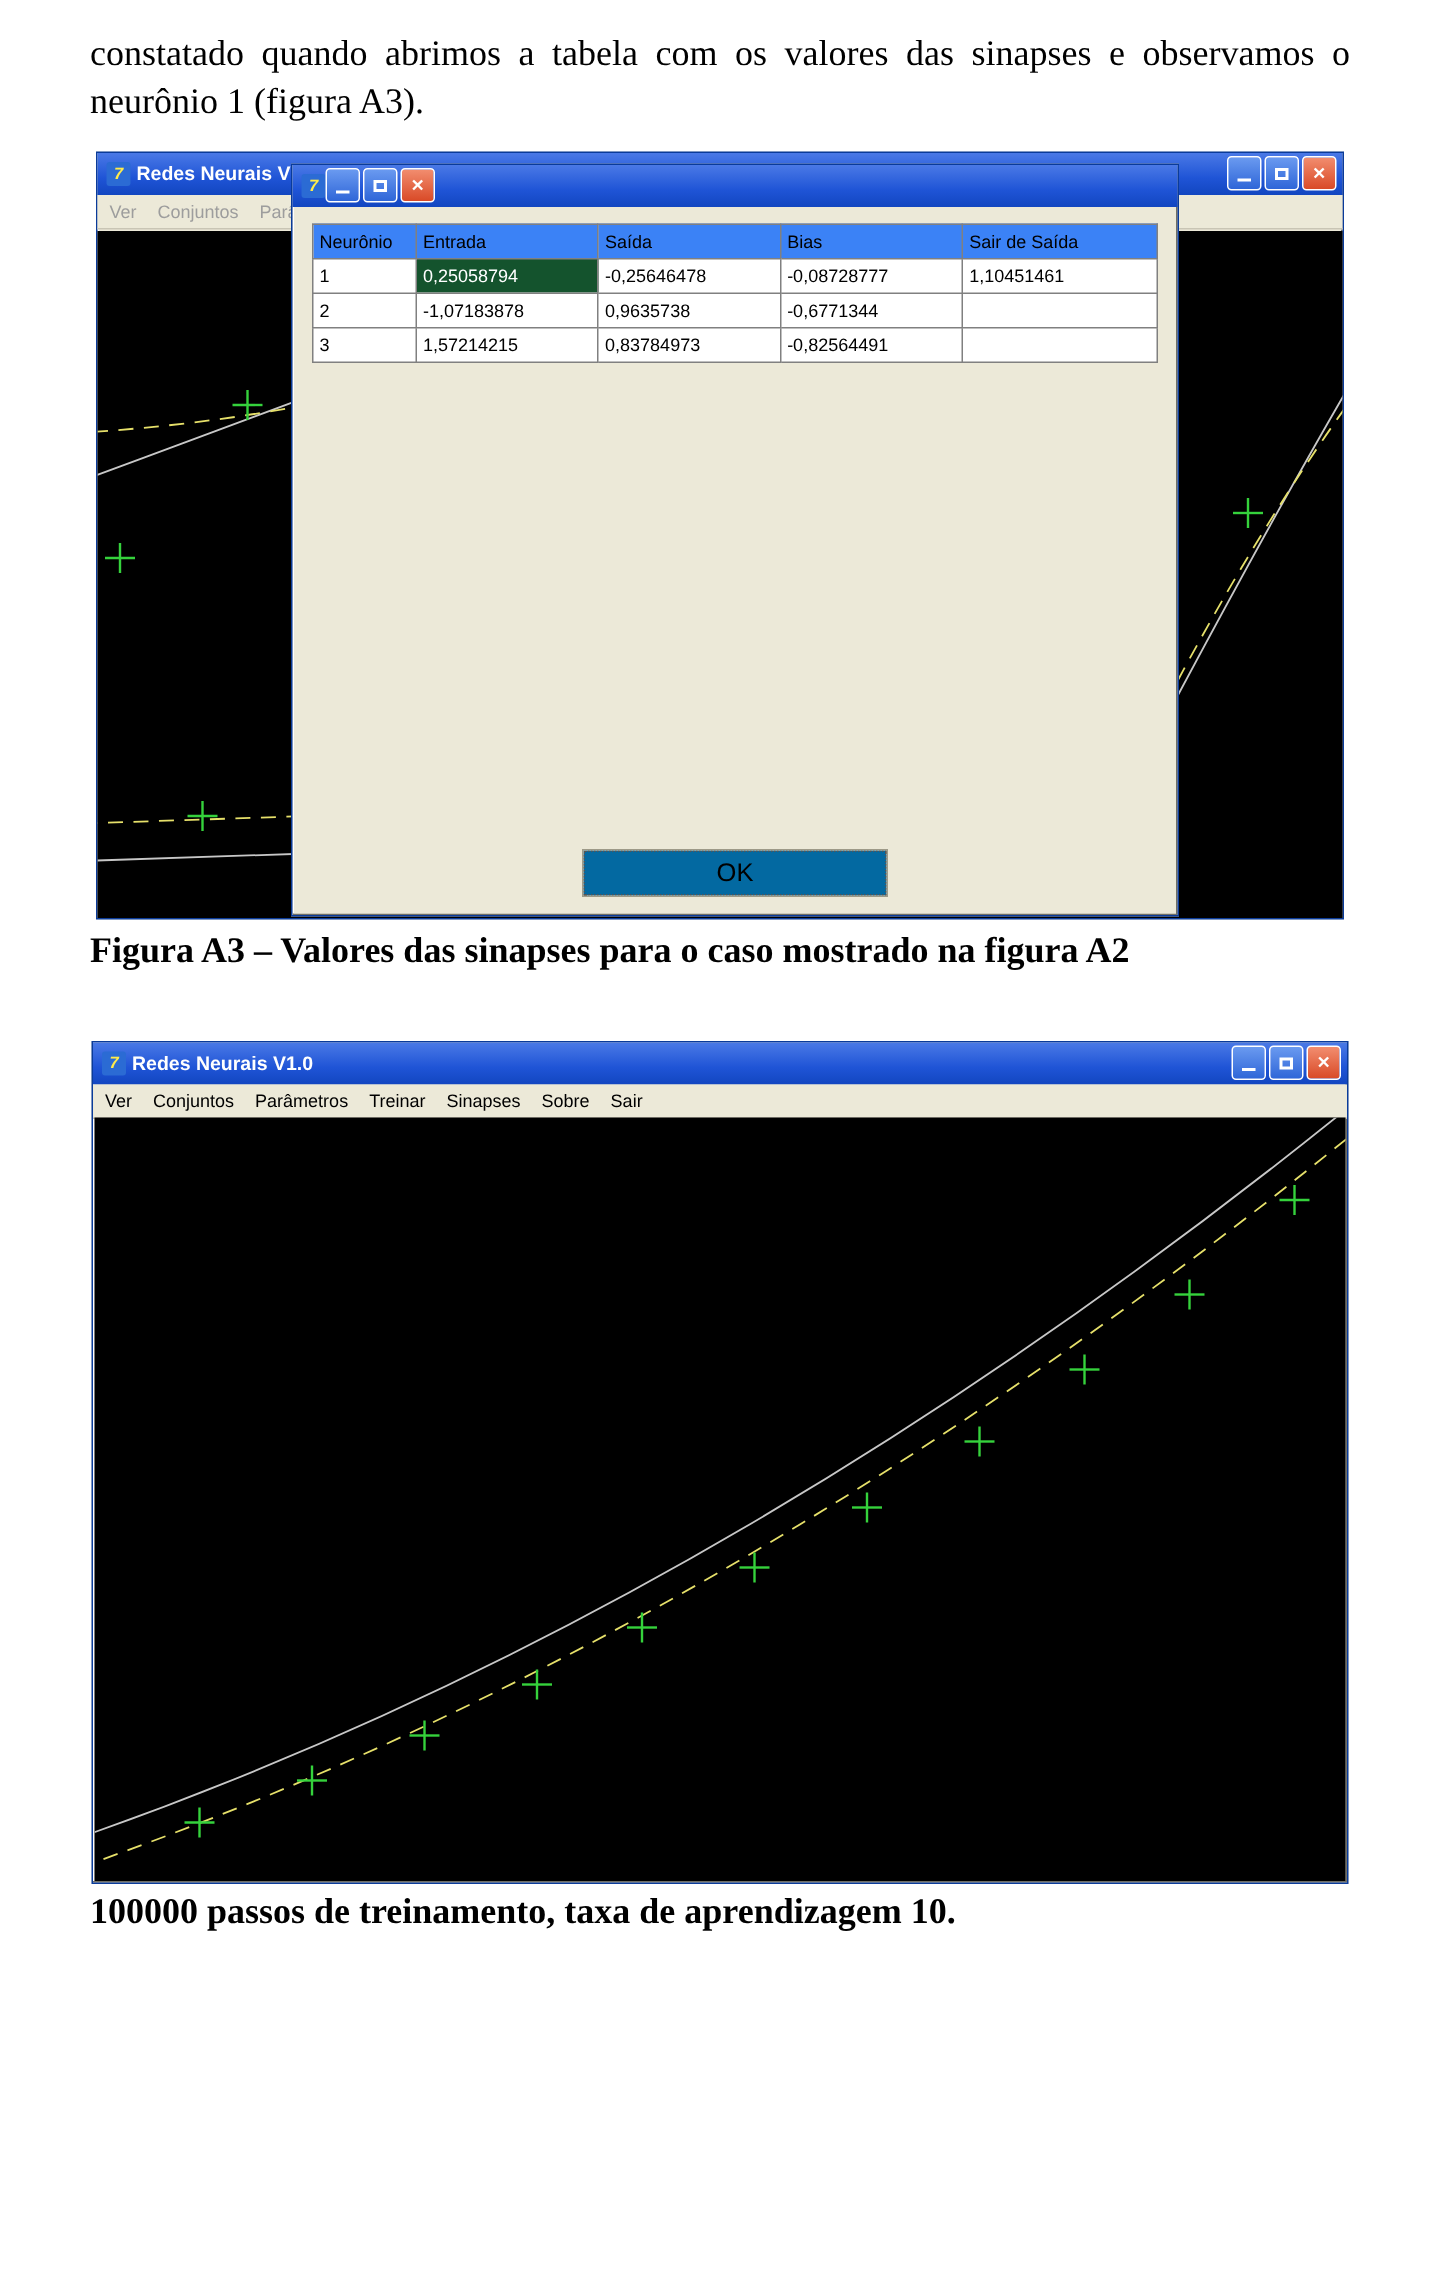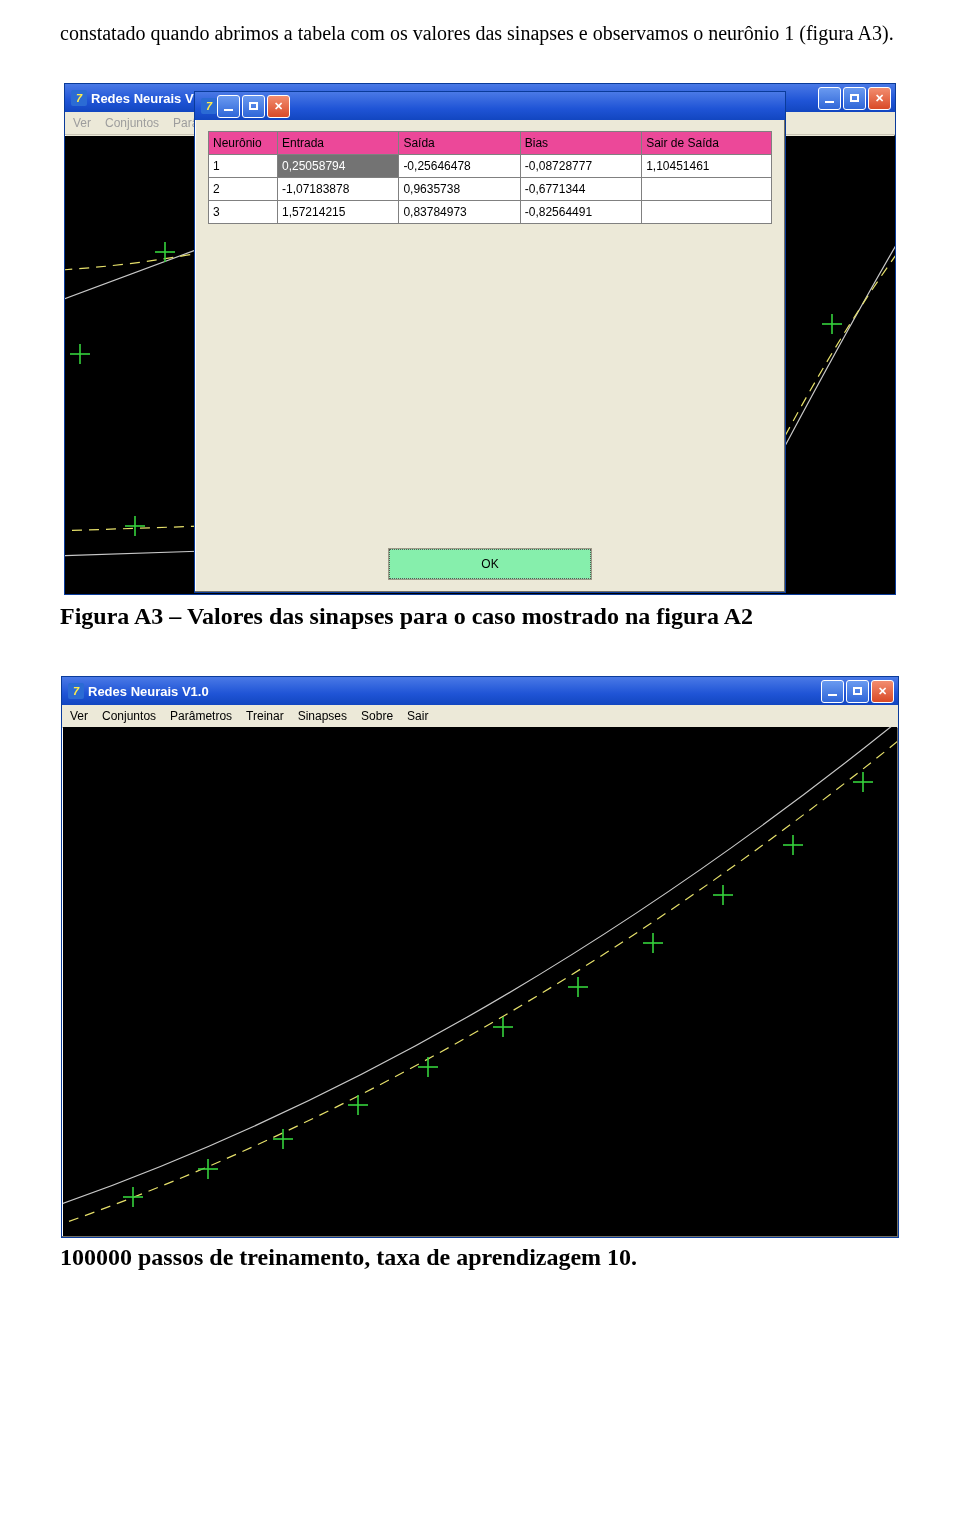--- a/index.html
+++ b/index.html
@@ -1,17 +1,17 @@
 <!DOCTYPE html>
 <html><head>
 <meta charset="utf-8">
 <style>
   html,body{margin:0;padding:0;background:#fff;font-family:"Times New Roman",serif;color:#000;width:960px}
   .page{padding:20px 60px 40px 60px}
-  .para{font-size:20px;line-height:1.35;text-align:justify;margin:0 0 36px 0}
+  .para{font-size:24px;line-height:1.35;text-align:justify;margin:0 0 16px 0}
   .caption{font-size:24px;font-weight:bold;text-align:left;margin-top:8px}
   .cap2{margin-top:22px}
   
   .xpwin{position:relative;border:1px solid #0a3b9a;background:#ece9d8;box-shadow:inset -1px -1px 0 #716f64,inset 1px 1px 0 #fff}
   .xptitle{height:28px;background:linear-gradient(#4a79e6,#1f54d6 60%,#1246c0);display:flex;align-items:center;padding:0 4px 0 6px;color:#fff;font-family:Tahoma,sans-serif;font-size:13px;font-weight:bold}
   .xptitle .tt{margin-left:4px;flex:1;white-space:nowrap;overflow:hidden}
   .xpicon{width:16px;height:16px;background:#2b6bd4;border-radius:2px;display:inline-flex;align-items:center;justify-content:center;font-family:Arial,sans-serif;font-size:11px;font-style:italic;color:#ffec4a;font-weight:bold}
   .xpicon::before{content:"7"}
   .xpbtns{display:flex;gap:2px}
   .xpb{width:21px;height:21px;border:1px solid #fff;border-radius:3px;display:flex;align-items:center;justify-content:center;font-family:Tahoma,sans-serif;font-size:12px;font-weight:bold;color:#fff}
@@ -25,24 +25,24 @@
   .xpmenu .en{color:#000}
   
   .fig1{width:832px;margin:0 auto 6px auto;position:relative}
   .bgwin{position:relative;height:510px}
   .bgcanvas{position:absolute;left:0;right:0;top:52px;bottom:0;background:#000;overflow:hidden}
   .fgwin{position:absolute;left:130px;top:8px;width:590px;height:500px}
   .fgbody{position:absolute;left:1px;right:1px;top:29px;bottom:1px;background:#ece9d8}
   .tablewrap{position:absolute;left:12px;top:10px;right:12px}
   table.syn{border-collapse:collapse;width:100%;font-family:Tahoma,sans-serif;font-size:12px;background:#fff}
   table.syn th,table.syn td{border:1px solid #808080;padding:3px 4px;text-align:left;height:16px}
-  table.syn th{background:#ec4899;font-weight:normal}
-  table.syn td.sel{background:#737373;color:#fff}
+  table.syn th{background:#3b82f6;font-weight:normal}
+  table.syn td.sel{background:#14532d;color:#fff}
   table.syn .narrow{width:60px}
-  .okbtn{position:absolute;left:50%;transform:translateX(-50%);bottom:12px;width:200px;height:28px;border:1px dotted #555;background:#86efac;outline:1px solid #9d9a88;display:flex;align-items:center;justify-content:center;font-family:Tahoma,sans-serif;font-size:12px}
+  .okbtn{position:absolute;left:50%;transform:translateX(-50%);bottom:12px;width:200px;height:28px;border:1px dotted #555;background:#0369a1;outline:1px solid #9d9a88;display:flex;align-items:center;justify-content:center;font-family:Tahoma,sans-serif;font-size:17px}
   
   .fig2{width:838px;margin:0 auto 6px auto;position:relative}
   .bgwin2{position:relative;height:560px}
   .bgcanvas2{position:absolute;left:1px;right:1px;top:50px;bottom:1px;background:#000;overflow:hidden}
   svg{display:block}
   .whiteline{stroke:#c7c7c7;stroke-width:1.2;fill:none}
   .dash{stroke:#e6e06a;stroke-width:1.2;stroke-dasharray:10 7;fill:none}
   .tick{stroke:#35d23c;stroke-width:1.6}
 </style>
 </head>

